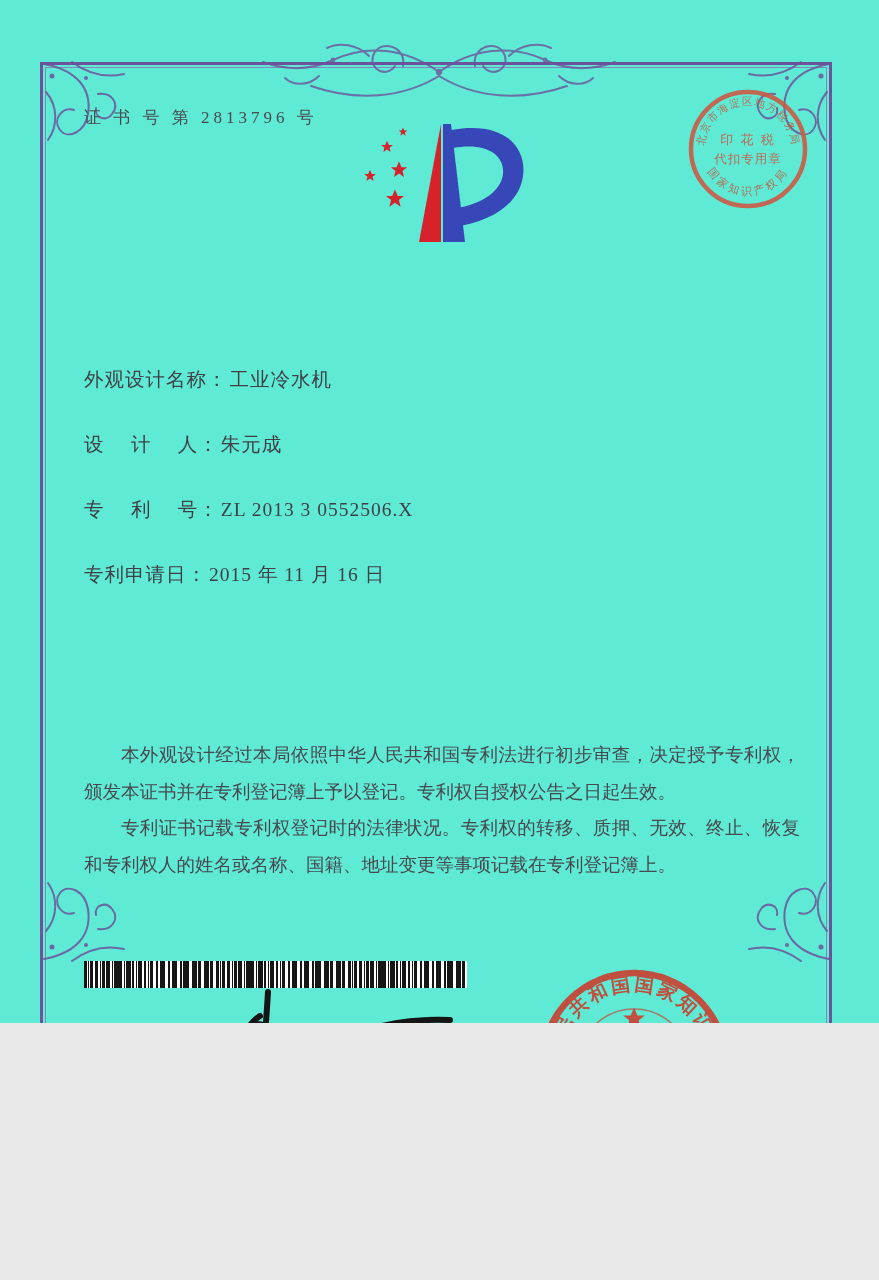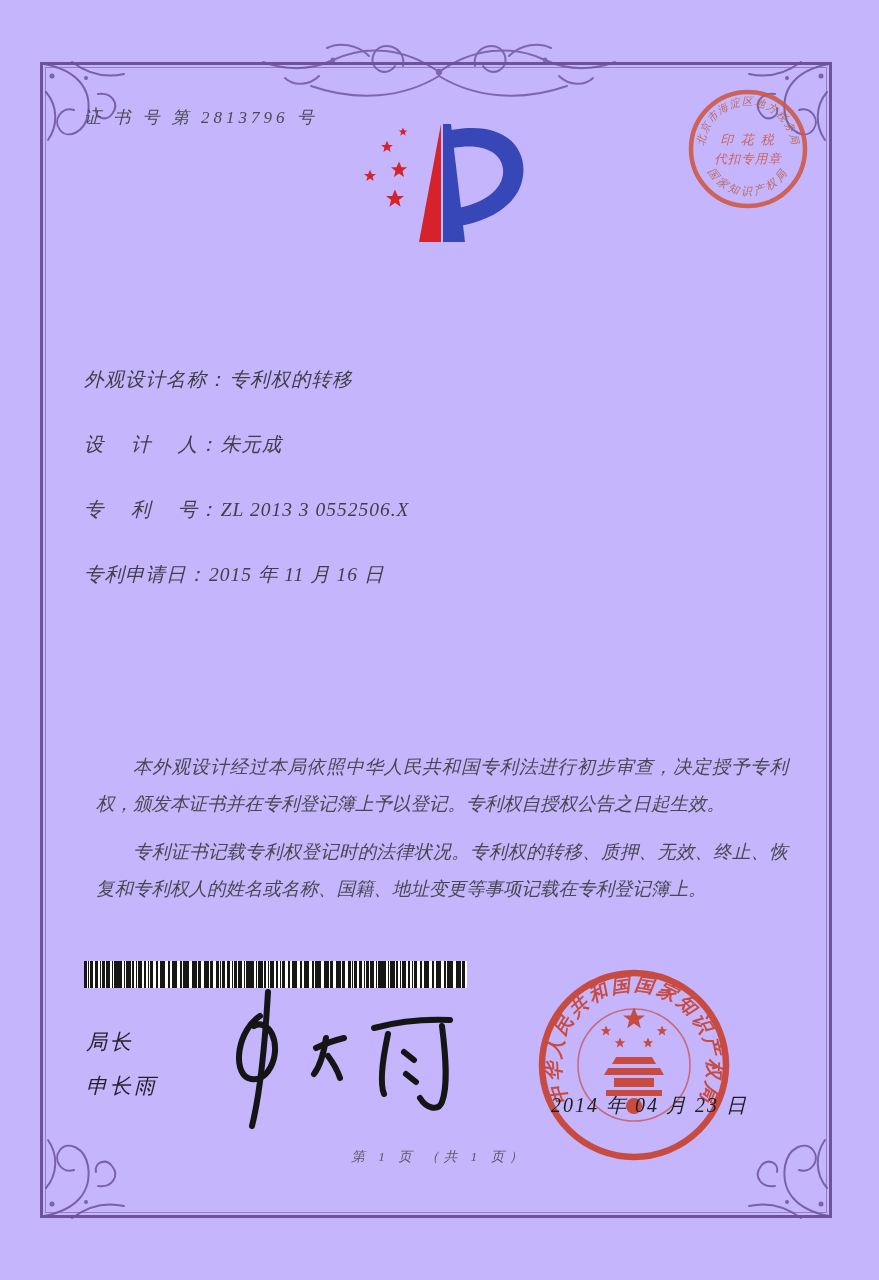--- a/index.html
+++ b/index.html
@@ -3,22 +3,22 @@
 <meta charset="utf-8">
 <style>
   :root{
     --border-purple:#6d539c; --border-purple-light:#8a73b0;
     --seal-red:#c94434; --stamp-red:#cf5743; --stamp-text:#bb6247;
     --logo-red:#d6222a; --logo-blue:#3847b8;
     --text-dark:#3f3f45; --text-body:#48484e;
   }
   *{margin:0;padding:0;box-sizing:border-box}
   html,body{background:#e9e9e9}
-  .page{position:relative;width:879px;height:1280px;margin:0 auto;background:#c4b5fd;overflow:hidden;
-        font-family:"Liberation Serif","DejaVu Serif",serif;font-style:italic;}
+  .page{position:relative;width:879px;height:1023px;margin:0 auto;background:#5eead4;overflow:hidden;
+        font-family:"Liberation Serif","DejaVu Serif",serif;}
   
   .frame{position:absolute;left:40px;top:62px;width:792px;height:1156px;
          border:3px solid var(--border-purple);}
   .frame::after{content:"";position:absolute;inset:2px;border:1px solid var(--border-purple-light);opacity:.8}
   .ornament{position:absolute;pointer-events:none;color:var(--border-purple)}
   .orn-top-center{left:259px;top:14px;width:360px;height:104px}
   .orn-tl{left:28px;top:48px}
   .orn-tr{right:34px;top:48px;transform:scaleX(-1)}
   .orn-bl{left:28px;bottom:48px;transform:scaleY(-1)}
   .orn-br{right:34px;bottom:48px;transform:scale(-1,-1)}
@@ -27,21 +27,21 @@
   .logo{position:absolute;left:355px;top:120px}
   .title{position:absolute;left:0;top:242px;width:100%;text-align:center;
          font-size:41px;font-weight:700;letter-spacing:8px;color:#18181c}
   .tax-stamp{position:absolute;left:683px;top:84px;opacity:.88}
   
   .field{position:absolute;left:84px;font-size:19.5px;color:var(--text-dark);letter-spacing:1px;white-space:nowrap}
   .f0{top:366px}.f1{top:431px}.f2{top:496px}.f3{top:561px}.f4{top:626px}.f5{top:691px}
   .field .val{margin-left:2px}
   
   .paras{position:absolute;left:84px;top:737px;width:716px;font-size:18.5px;line-height:36.5px;color:var(--text-body);text-align:justify}
-  .paras p{text-indent:2em;margin:12px}
+  .paras p{text-indent:2em;margin:0}
   
   .barcode{position:absolute;left:84px;top:961px;width:383px;height:27px;background:
       repeating-linear-gradient(90deg,#161616 0 2px,transparent 2px 6px),
       repeating-linear-gradient(90deg,#161616 0 3px,transparent 3px 11px),
       repeating-linear-gradient(90deg,#161616 0 1px,transparent 1px 4px),
       #fff}
   .signer-title{position:absolute;left:86px;top:1028px;font-size:21px;letter-spacing:3px;color:#232327;
       font-family:"Liberation Sans","DejaVu Sans",sans-serif}
   .signer-name{position:absolute;left:86px;top:1072px;font-size:21px;letter-spacing:3px;color:#232327;
       font-family:"Liberation Sans","DejaVu Sans",sans-serif}
@@ -139,21 +139,21 @@
       <textPath href="#taxTop" startOffset="50%" text-anchor="middle">北京市海淀区地方税务局</textPath>
     </text>
     <text font-size="11" fill="var(--stamp-text)" letter-spacing="3">
       <textPath href="#taxBottom" startOffset="50%" text-anchor="middle">国家知识产权局</textPath>
     </text>
     <text x="65" y="60" text-anchor="middle" font-size="13" letter-spacing="2" fill="var(--stamp-red)">印 花 税</text>
     <text x="65" y="79" text-anchor="middle" font-size="12.5" letter-spacing="1" fill="var(--stamp-red)">代扣专用章</text>
   </svg>
 
   <div class="field f0">
-    <span class="lbl">外观设计名称：</span><span class="val">专利权的转移</span>
+    <span class="lbl">外观设计名称：</span><span class="val">工业冷水机</span>
   </div>
   <div class="field f1">
     <span class="lbl">设　 计　 人：</span><span class="val">朱元成</span>
   </div>
   <div class="field f2">
     <span class="lbl">专　 利　 号：</span><span class="val">ZL 2013 3 0552506.X</span>
   </div>
   <div class="field f3">
     <span class="lbl">专利申请日：</span><span class="val">2015 年 11 月 16 日</span>
   </div>

